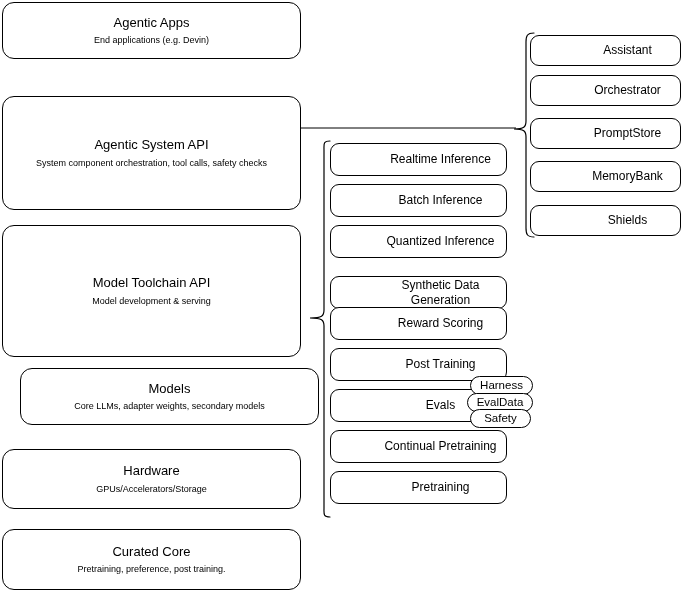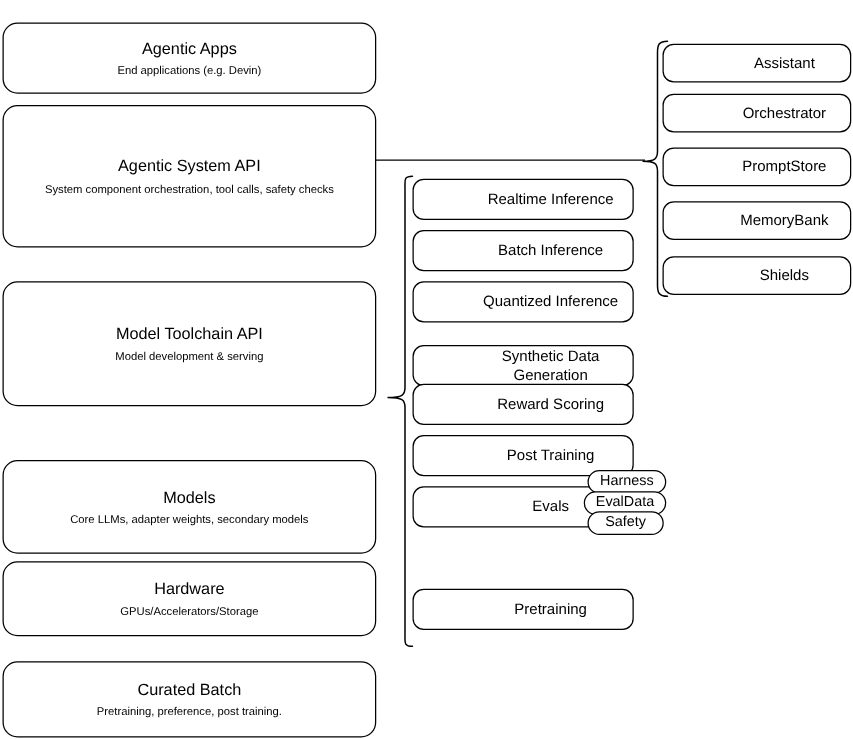--- a/index.html
+++ b/index.html
@@ -90,47 +90,47 @@
   .connector {
     position: absolute;
   }
   .connector svg { display: block; }
 </style>
 </head>
 <body>
 
 <div id="canvas">
 
-  <div class="box layer" style="top:18px; height:57px;">
+  <div class="box layer" style="top:2px; height:57px;">
     <div class="title">Agentic Apps</div>
     <div class="subtitle">End applications (e.g. Devin)</div>
   </div>
 
-  <div class="box layer" style="top:84px; height:114px;">
+  <div class="box layer" style="top:96px; height:114px;">
     <div class="title">Agentic System API</div>
     <div class="subtitle">System component orchestration, tool calls, safety checks</div>
   </div>
 
-  <div class="box layer" style="top:225px; height:100px;">
+  <div class="box layer" style="top:225px; height:132px;">
     <div class="title">Model Toolchain API</div>
     <div class="subtitle">Model development &amp; serving</div>
   </div>
 
-  <div class="box layer" style="top:368px; height:75px;">
+  <div class="box layer" style="top:368px; height:57px;margin-left:18px;">
     <div class="title">Models</div>
     <div class="subtitle">Core LLMs, adapter weights, secondary models</div>
   </div>
 
   <div class="box layer" style="top:449px; height:60px;">
     <div class="title">Hardware</div>
     <div class="subtitle">GPUs/Accelerators/Storage</div>
   </div>
 
   <div class="box layer" style="top:529px; height:61px;">
-    <div class="title">Curated Batch</div>
+    <div class="title">Curated Core</div>
     <div class="subtitle">Pretraining, preference, post training.</div>
   </div>
 
   <div class="connector" style="left:300px; top:118px; width:220px; height:22px;">
     <svg width="220" height="22" viewBox="0 0 220 22">
       <path d="M 0 10 L 216 10" stroke="#000000" stroke-width="1" fill="none"></path>
     </svg>
   </div>
 
   <div class="brace" style="left:308px; top:140px; width:24px; height:378px;">
@@ -171,20 +171,23 @@
   </div>
   <div class="box item mid" style="top:307px;">
     <span>Reward Scoring</span>
   </div>
   <div class="box item mid" style="top:348px;">
     <span>Post Training</span>
   </div>
   <div class="box item mid" style="top:389px;">
     <span>Evals</span>
   </div>
+  <div class="box item mid" style="top:430px;">
+    <span>Continual Pretraining</span>
+  </div>
   <div class="box item mid" style="top:471px;">
     <span>Pretraining</span>
   </div>
 
   <div class="tag" style="left:470px; top:376px; width:63px; height:19px;">
     <span>Harness</span>
   </div>
   <div class="tag" style="left:467px; top:393px; width:66px; height:19px;">
     <span>EvalData</span>
   </div>

